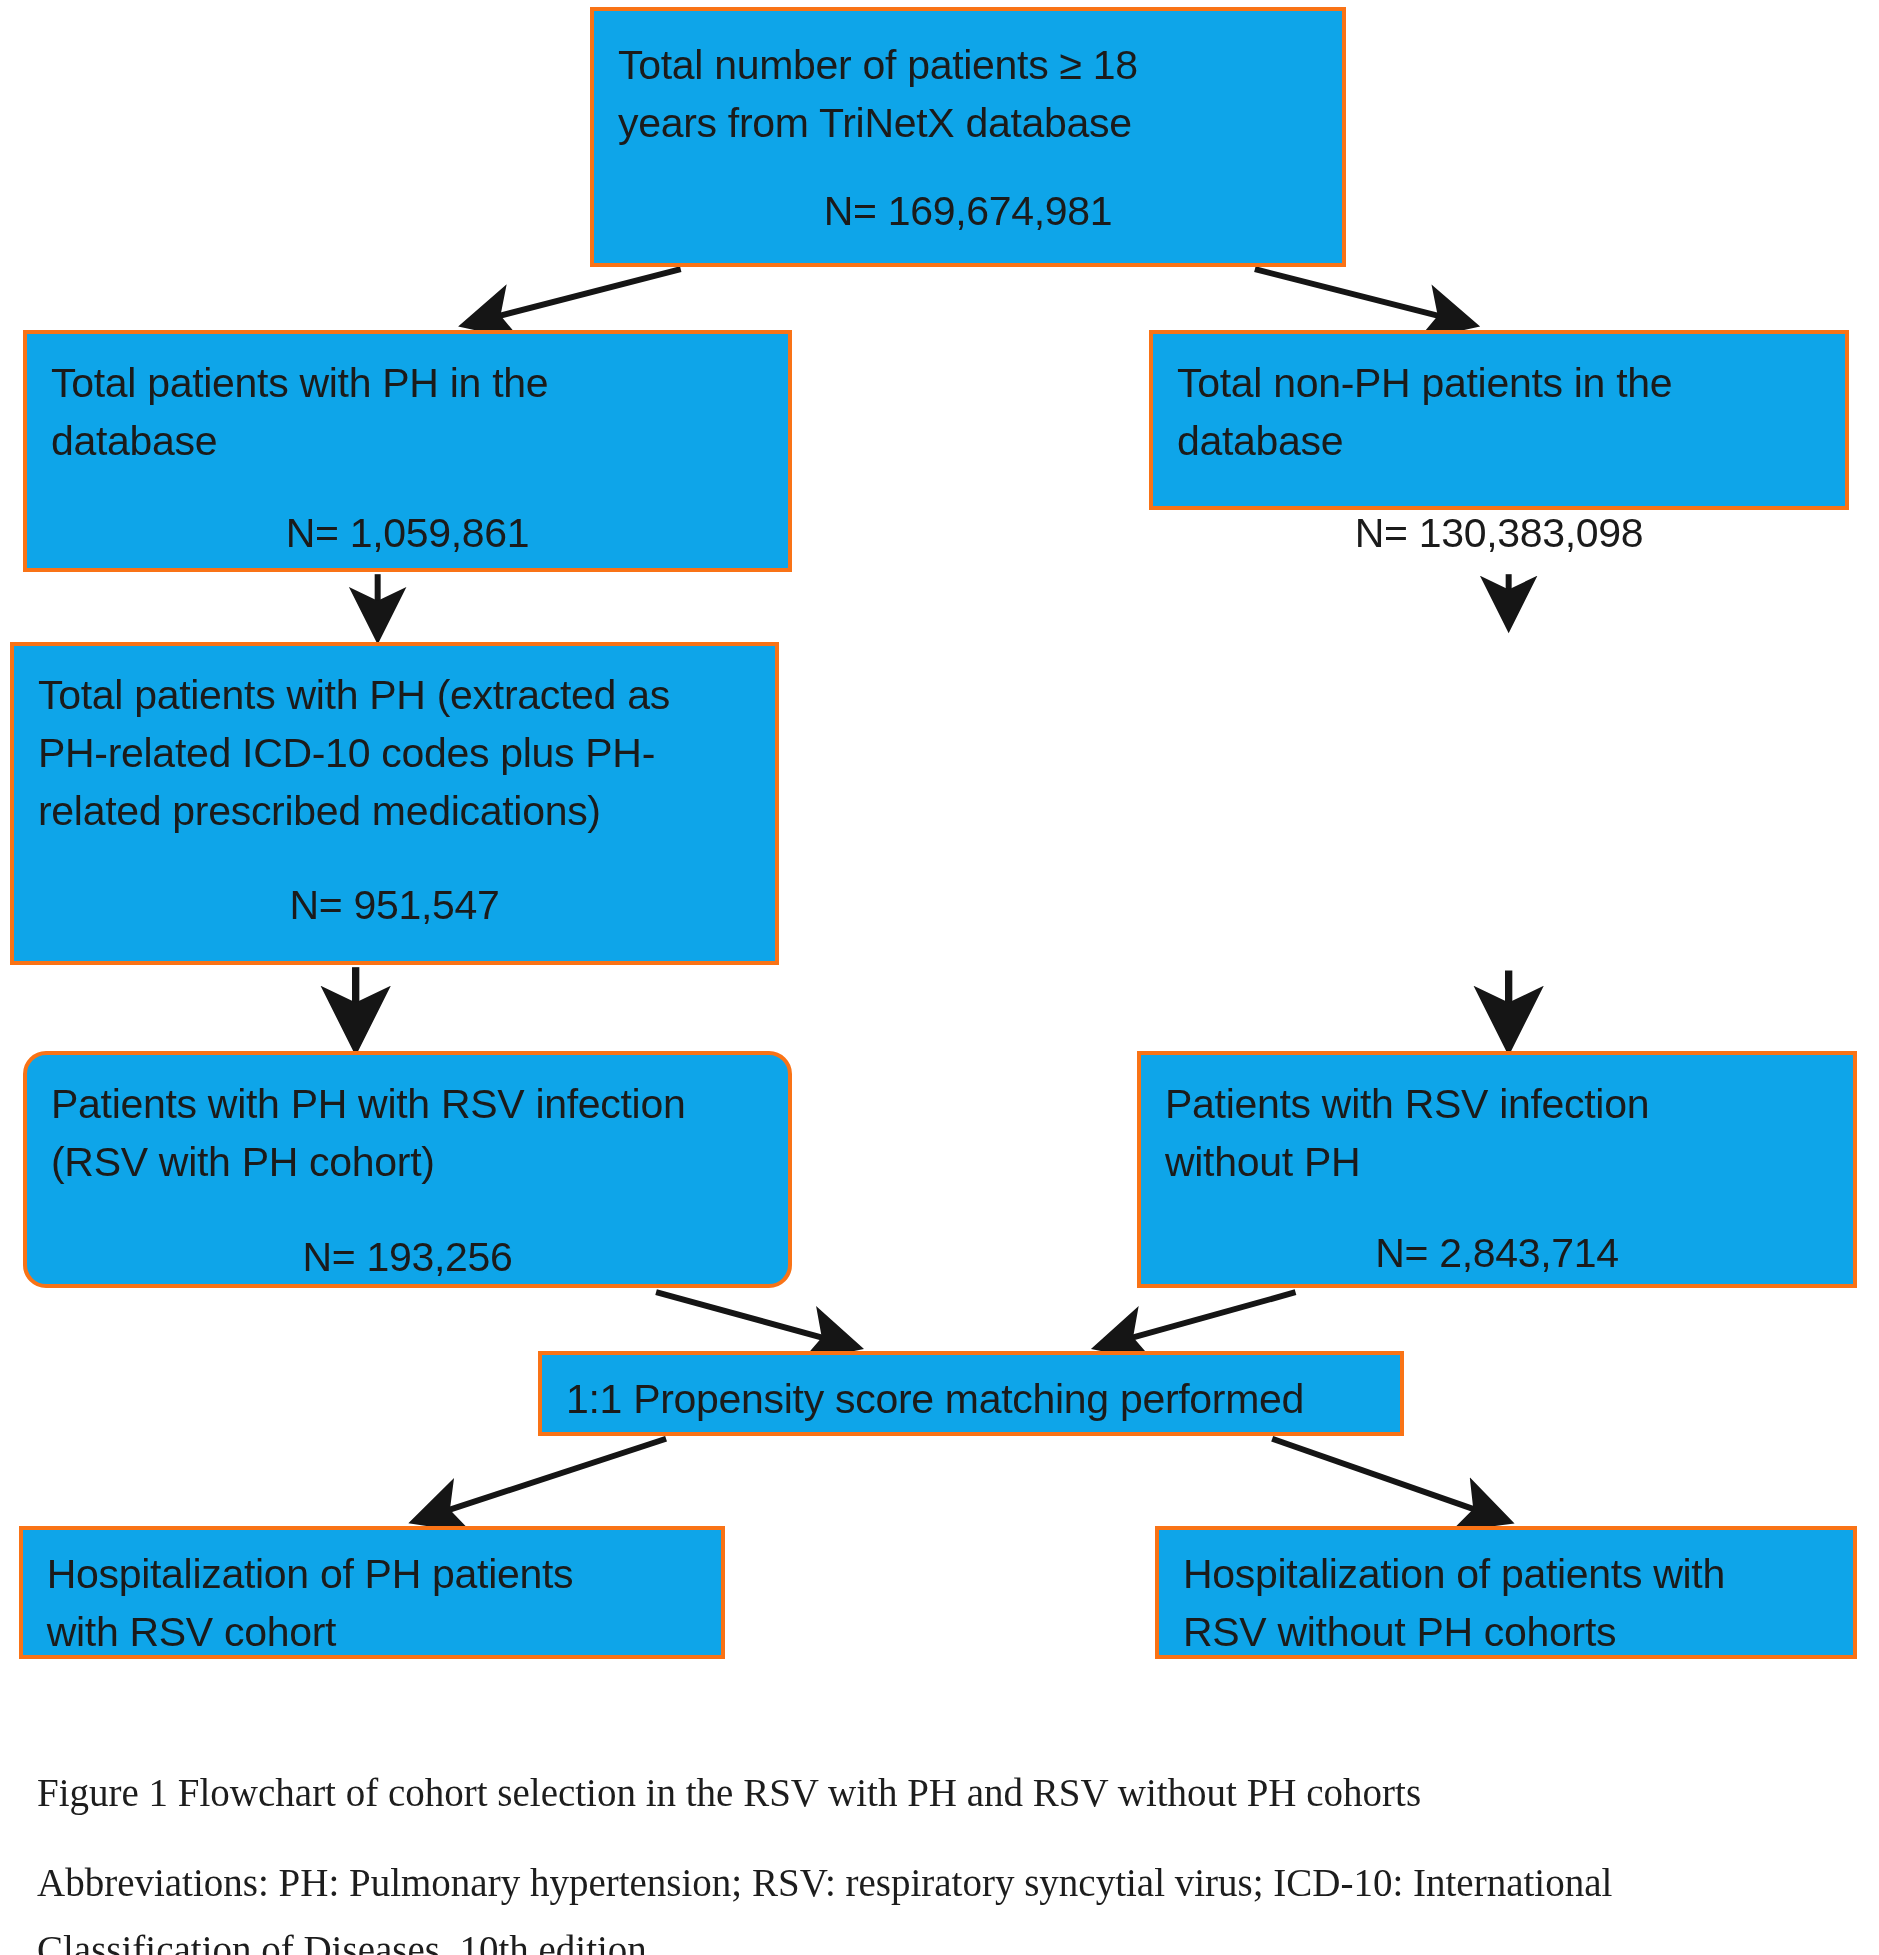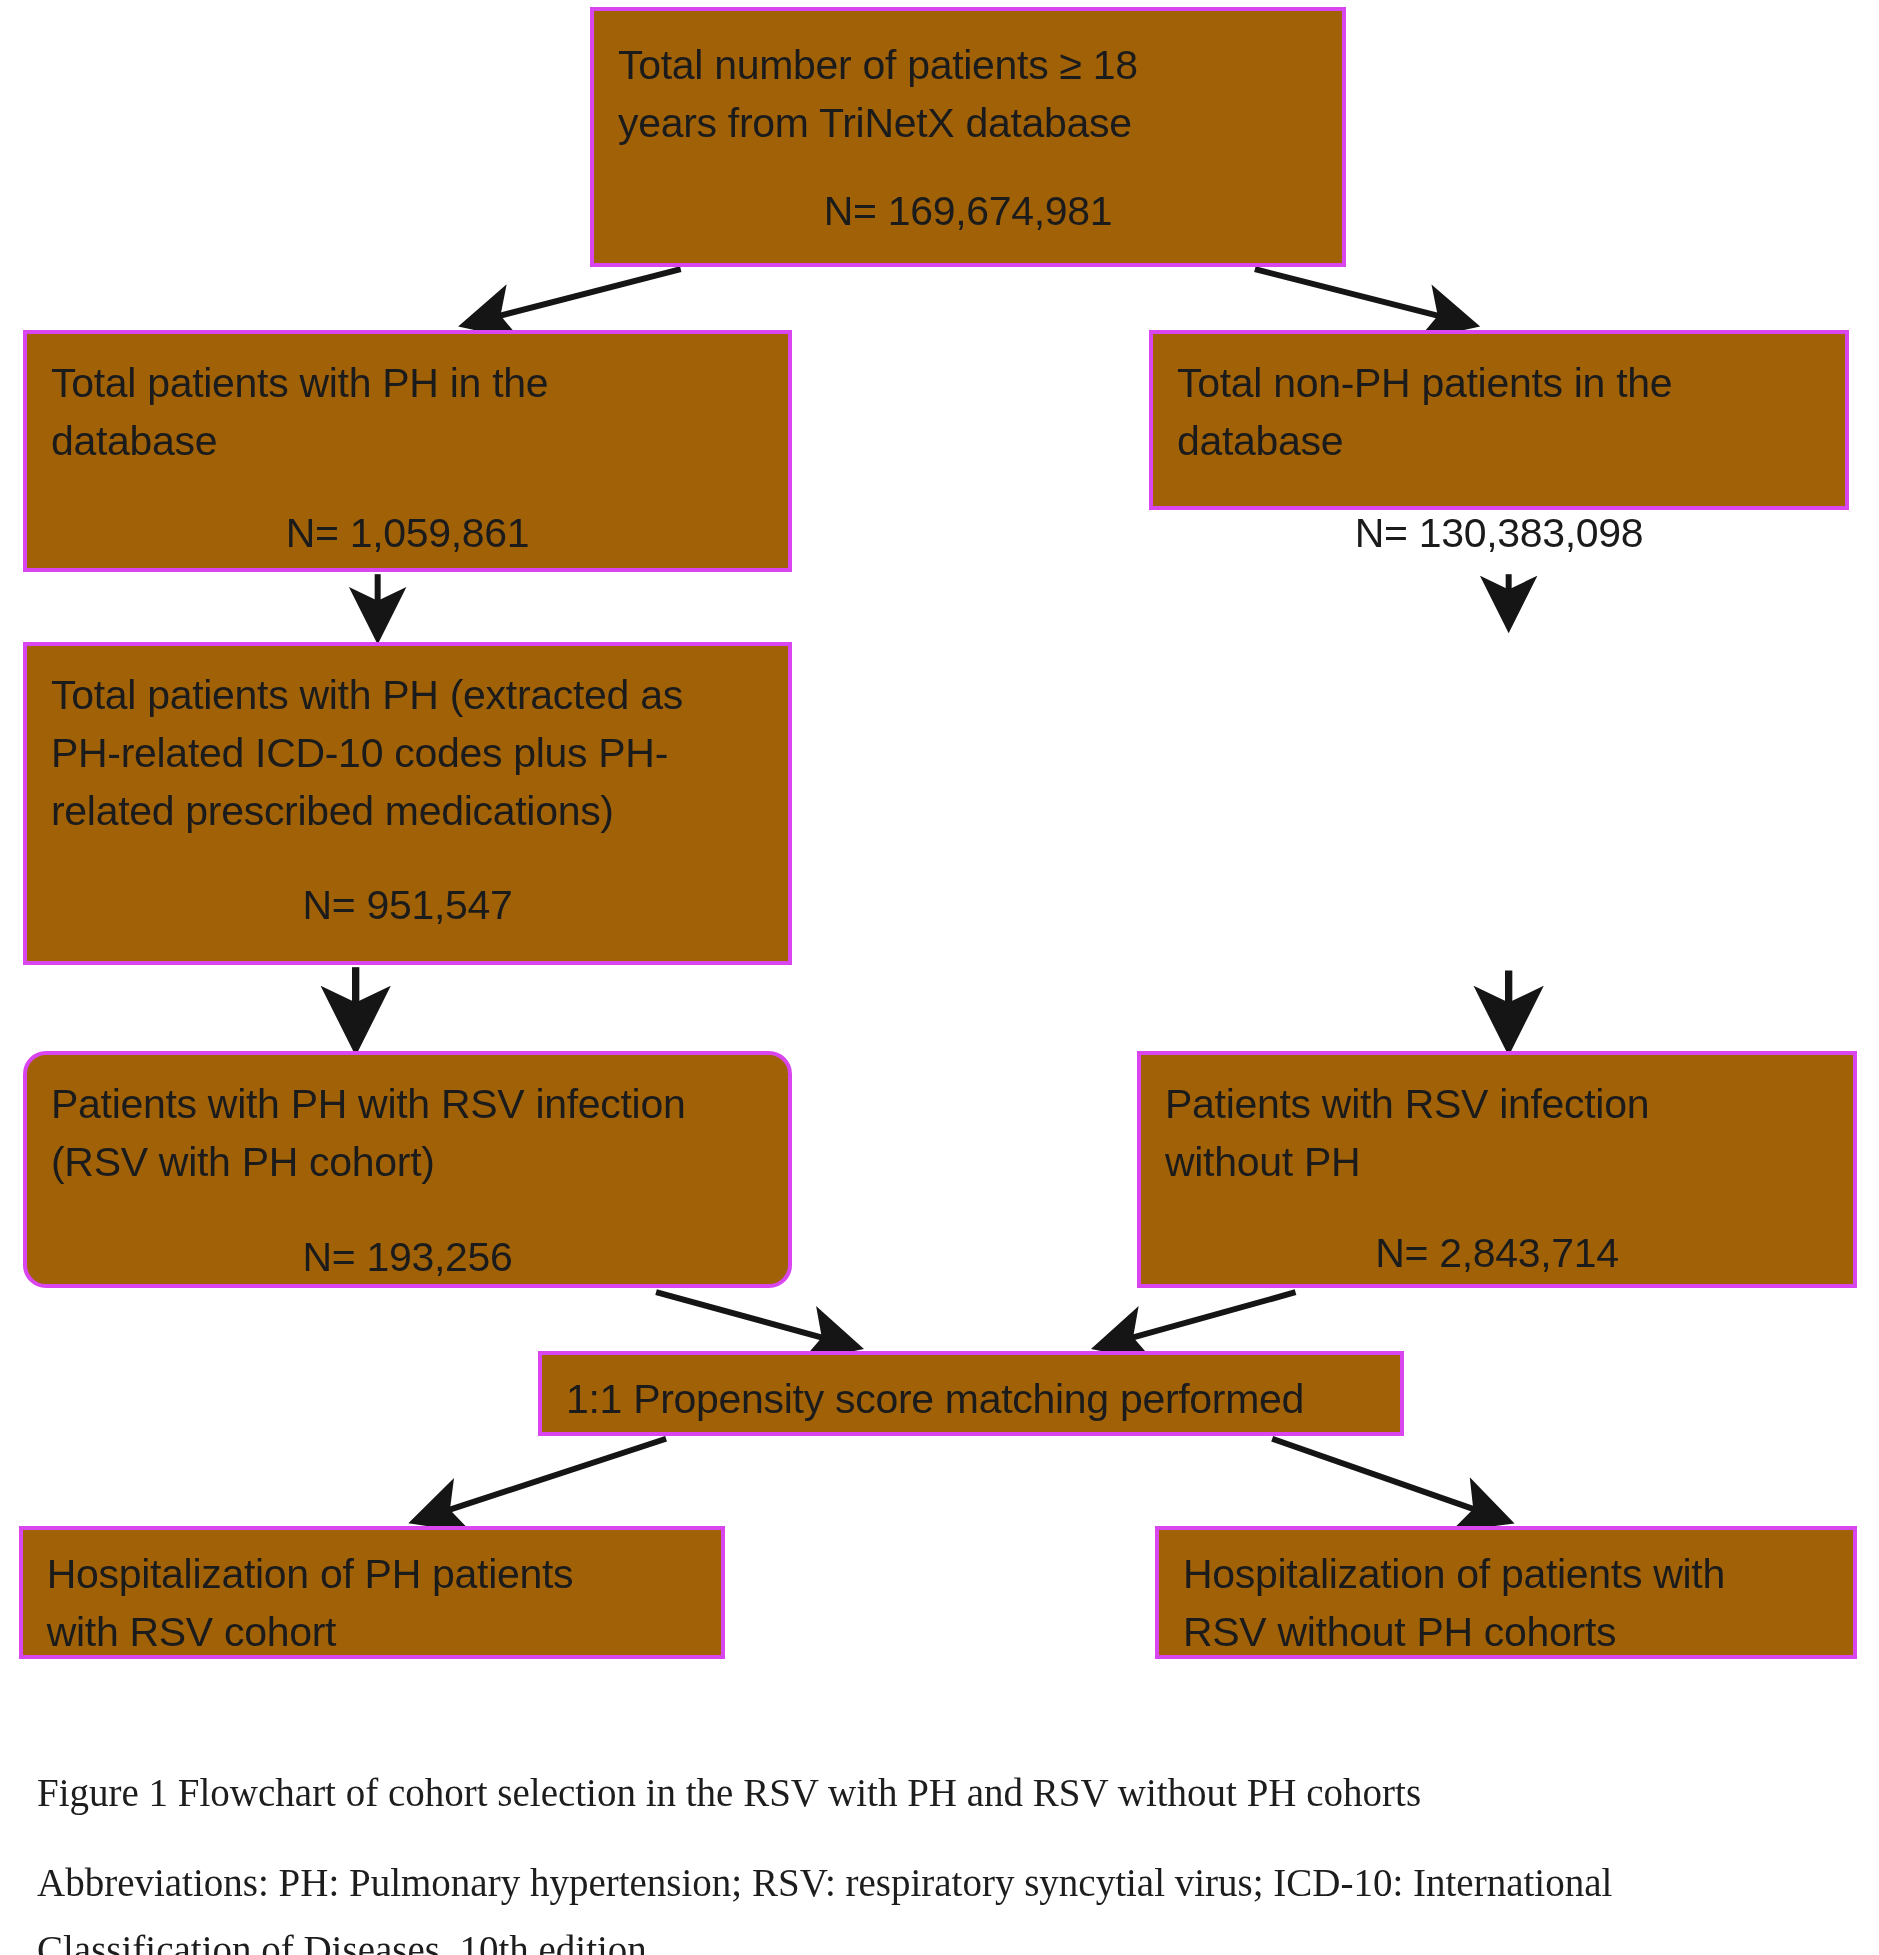--- a/index.html
+++ b/index.html
@@ -22,22 +22,22 @@
     position: absolute;
     left: 0;
     top: 0;
     width: 1879px;
     height: 1955px;
     pointer-events: none;
   }
   .node {
     position: absolute;
     box-sizing: border-box;
-    border: 4px solid #d946ef;
-    background: #a16207;
+    border: 4px solid #f97316;
+    background: #0ea5e9;
     z-index: 2;
   }
   .node .txt {
     font-family: "Liberation Sans", sans-serif;
     font-size: 41px;
     line-height: 1.42;
     color: #1b1b1b;
     padding: 20px 24px 0 24px;
     display: block;
     white-space: pre-line;
@@ -55,21 +55,21 @@
   #node-total        { left: 590px;  top: 6.7px;   width: 756px; height: 260px; }
   #node-total .txt   { padding-top: 25px; }
   #node-total .num   { margin-top: 36px; }
 
   #node-ph-db        { left: 23px;   top: 330px;  width: 769px; height: 242px; }
   #node-ph-db .num   { margin-top: 40px; }
 
   #node-nonph-db     { left: 1149px; top: 330px;  width: 700px; height: 180px; }
   #node-nonph-db .num{ margin-top: 40px; }
 
-  #node-ph-extract   { left: 23px;   top: 642px;  width: 769px; height: 323px; }
+  #node-ph-extract   { left: 10px;   top: 642px;  width: 769px; height: 323px; }
   #node-ph-extract .num { margin-top: 41px; }
 
   #node-nonph-excl   { left: 1137px; top: 630px;  width: 720px; height: 338px; }
   #node-nonph-excl .num { margin-top: 28px; }
 
   #node-ph-rsv       { left: 23px;   top: 1051px; width: 769px; height: 237px; border-radius: 23px; }
   #node-ph-rsv .num  { margin-top: 43px; }
 
   #node-rsv-noph     { left: 1137px; top: 1051px; width: 720px; height: 237px; }
   #node-rsv-noph .num{ margin-top: 39px; }

